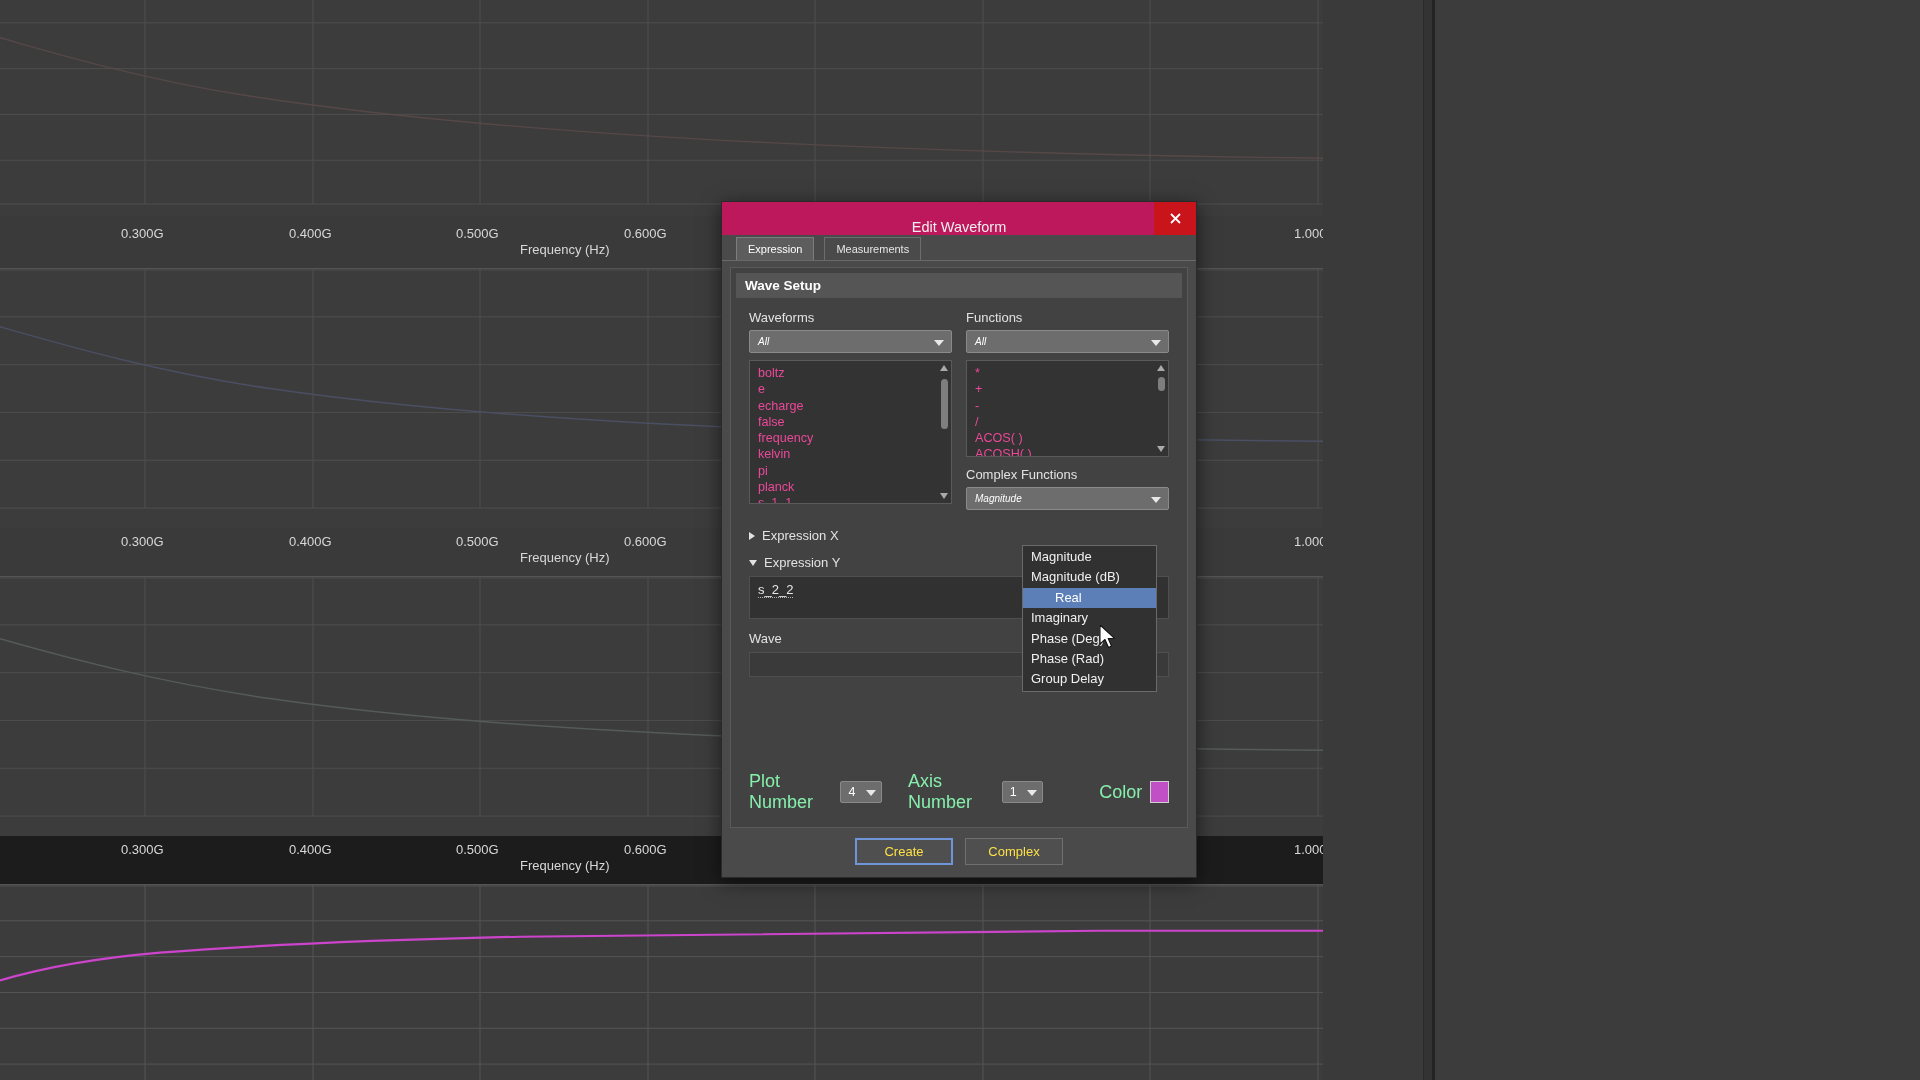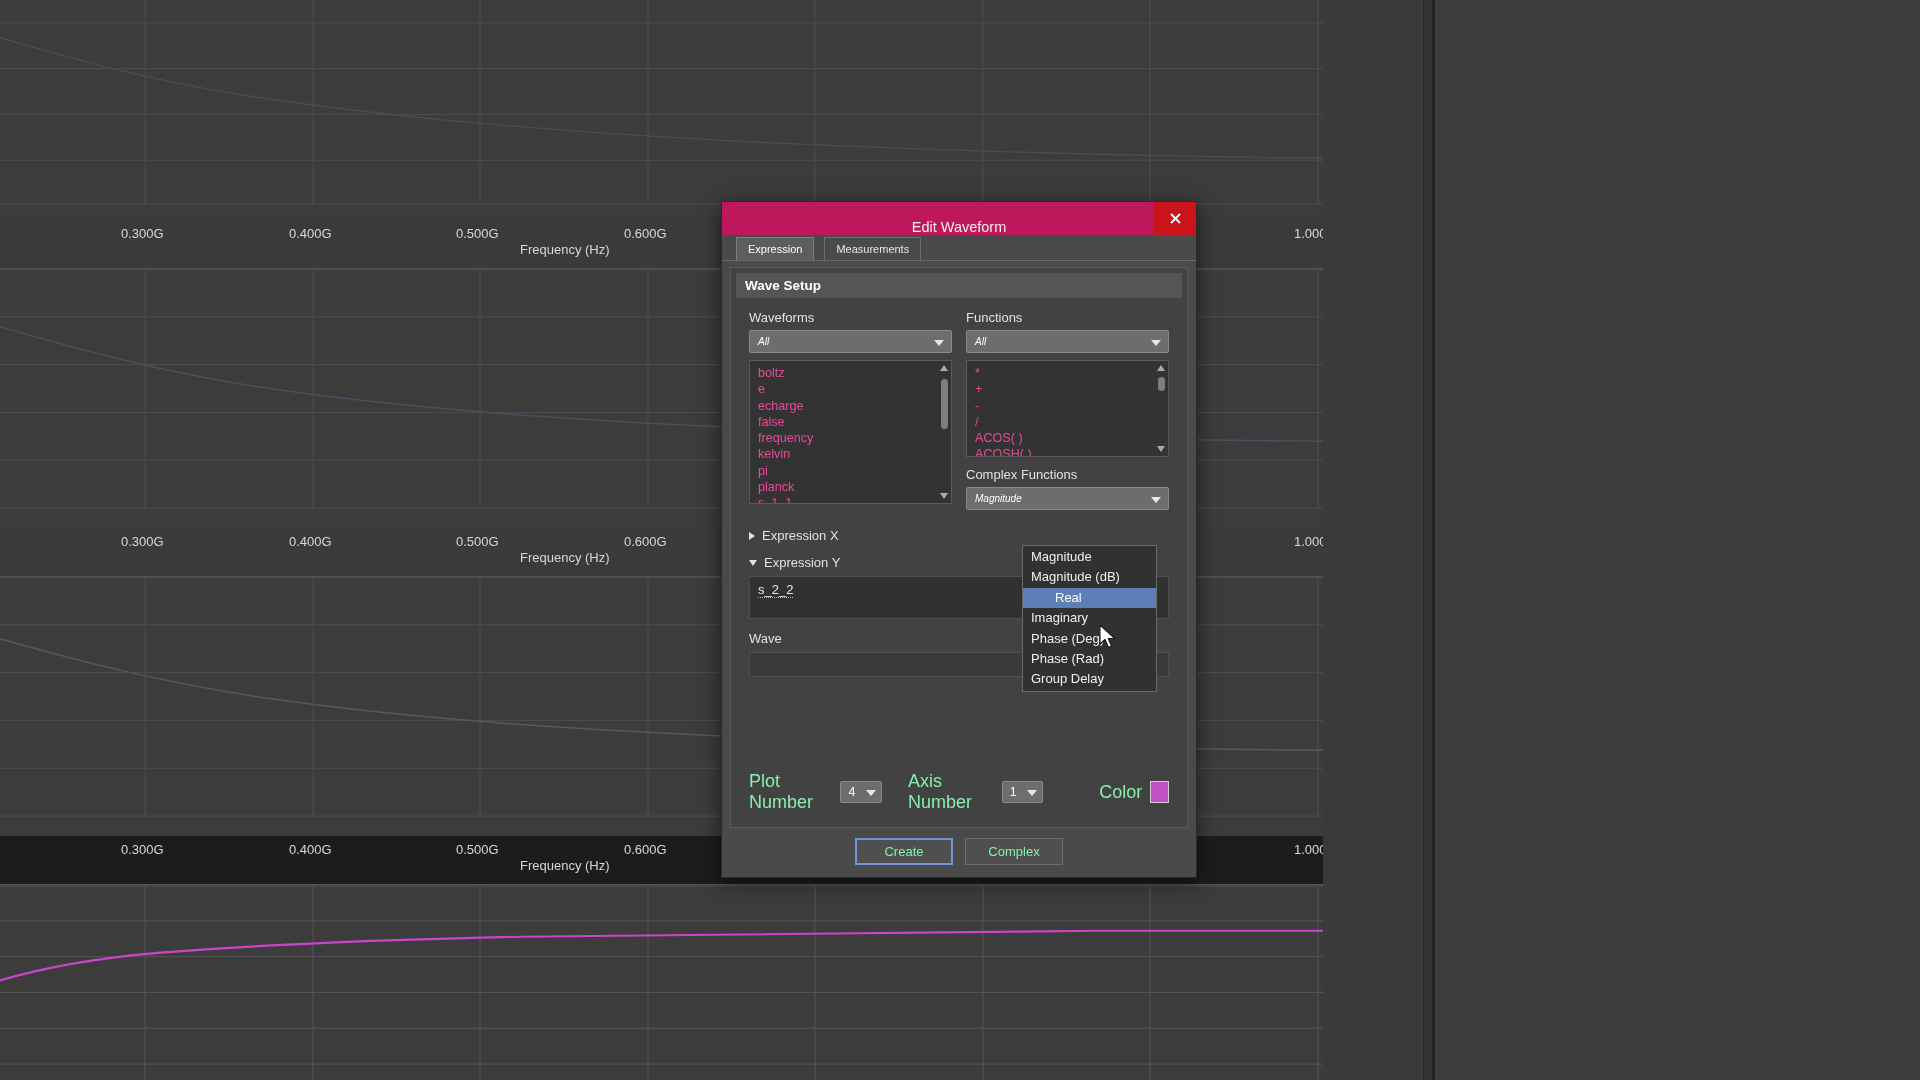--- a/index.html
+++ b/index.html
@@ -246,21 +246,21 @@
   .footer {
     position: absolute; left: 0; right: 0; bottom: 0;
     height: 52px;
     display: flex; align-items: center; justify-content: center;
     gap: 12px;
   }
   .btn {
     width: 98px; height: 27px;
     background: #4f4f4f;
     border: 1px solid #6f6f6f;
-    color: #86efac; font-size: 13px;
+    color: #fde047; font-size: 13px;
     display: flex; align-items: center; justify-content: center;
     cursor: pointer;
   }
   .btn.primary { border: 2px solid #6f94d8; }
 
   
   .dropdown-pop {
     position: absolute;
     left: 1022px; top: 545px;
     width: 135px;

